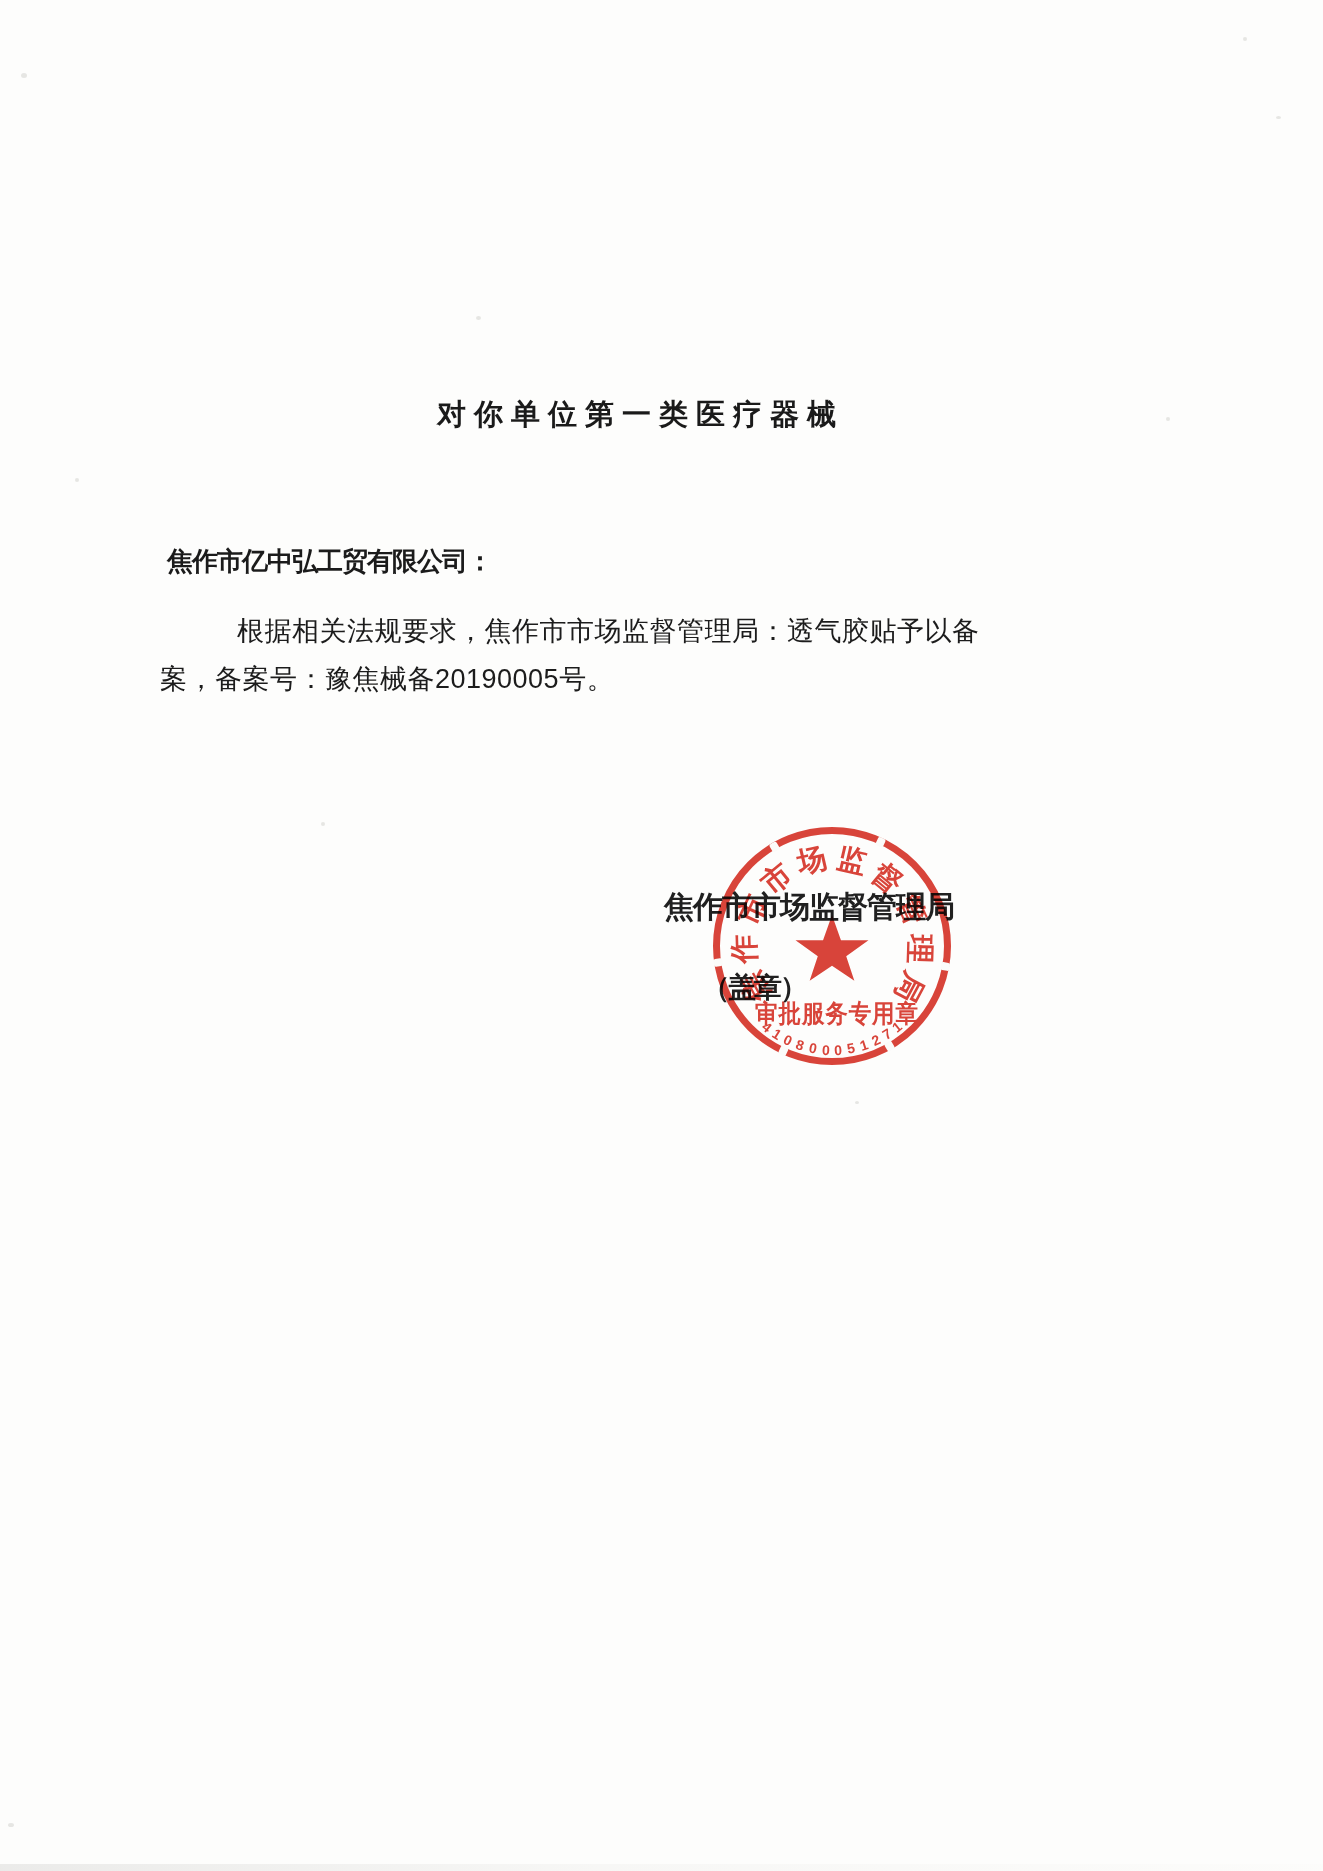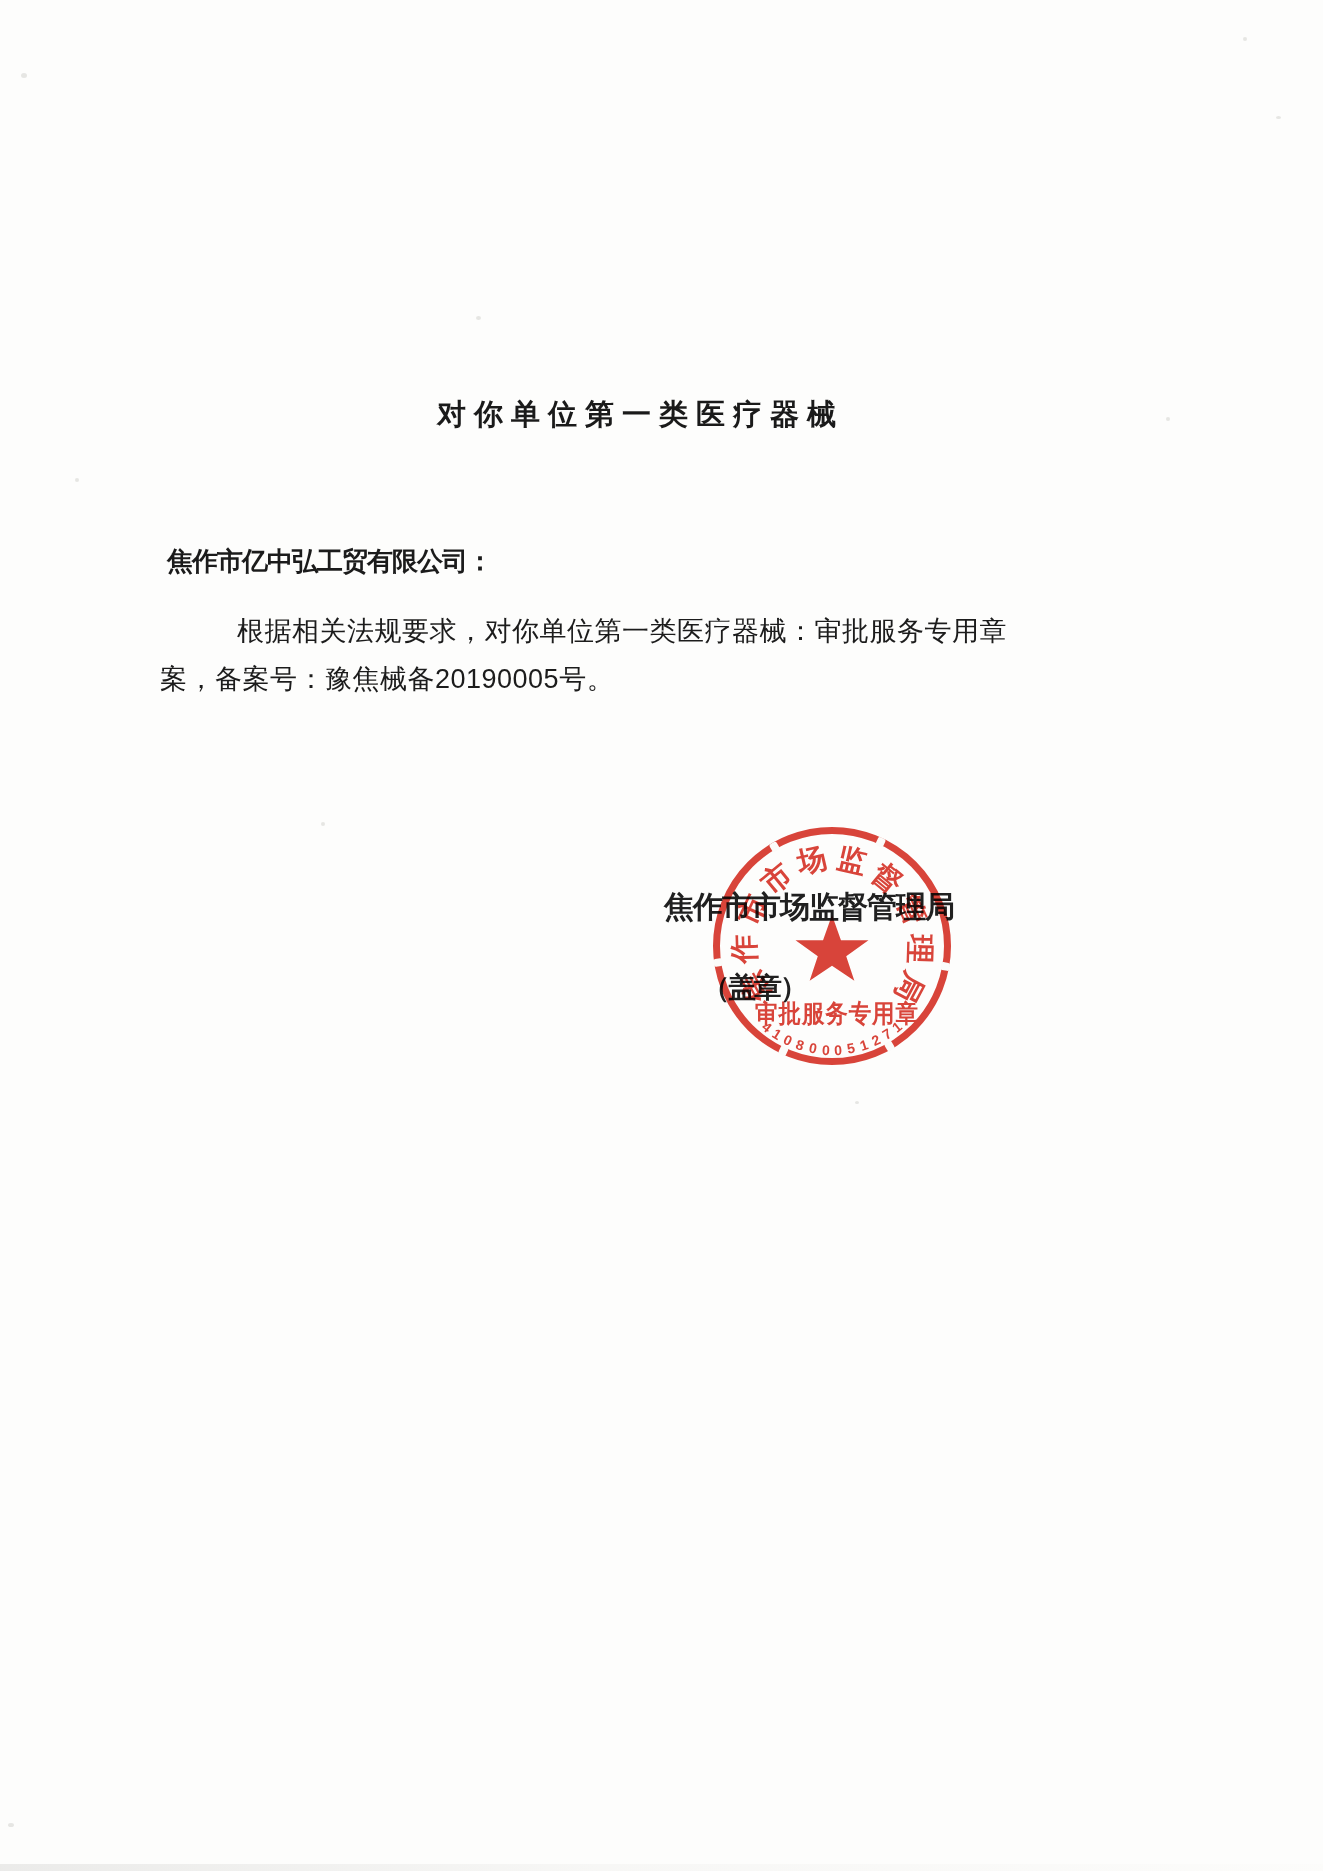--- a/index.html
+++ b/index.html
@@ -98,21 +98,21 @@
       <div class="seal-notch" style="transform: rotate(150deg) translateY(-115px);"></div>
       <div class="seal-notch" style="transform: rotate(205deg) translateY(-115px);"></div>
       <div class="seal-notch" style="transform: rotate(262deg) translateY(-115px);"></div>
       <div class="seal-notch" style="transform: rotate(330deg) translateY(-115px);"></div>
     </div>
 
   <div class="abs title" style="left:437px;top:398px;">对你单位第一类医疗器械</div>
 
   <div class="abs addressee" style="left:167px;top:547px;">焦作市亿中弘工贸有限公司：</div>
 
-  <div class="abs bodyline" style="left:237px;top:616px;">根据相关法规要求，对你单位第一类医疗器械：审批服务专用章</div>
+  <div class="abs bodyline" style="left:237px;top:616px;">根据相关法规要求，焦作市市场监督管理局：透气胶贴予以备</div>
 
   <div class="abs bodyline" style="left:160px;top:664px;">案，备案号：豫焦械备20190005号。</div>
 
   <div class="abs sig sig-org" style="left:664px;top:890px;">焦作市市场监督管理局</div>
 
   <div class="abs sig sig-note" style="left:702px;top:972px;">（盖章）</div>
 
 
   <div class="speck" style="left:476px;top:316px;width:5px;height:4px;"></div>
   <div class="speck" style="left:1243px;top:37px;width:4px;height:4px;"></div>

